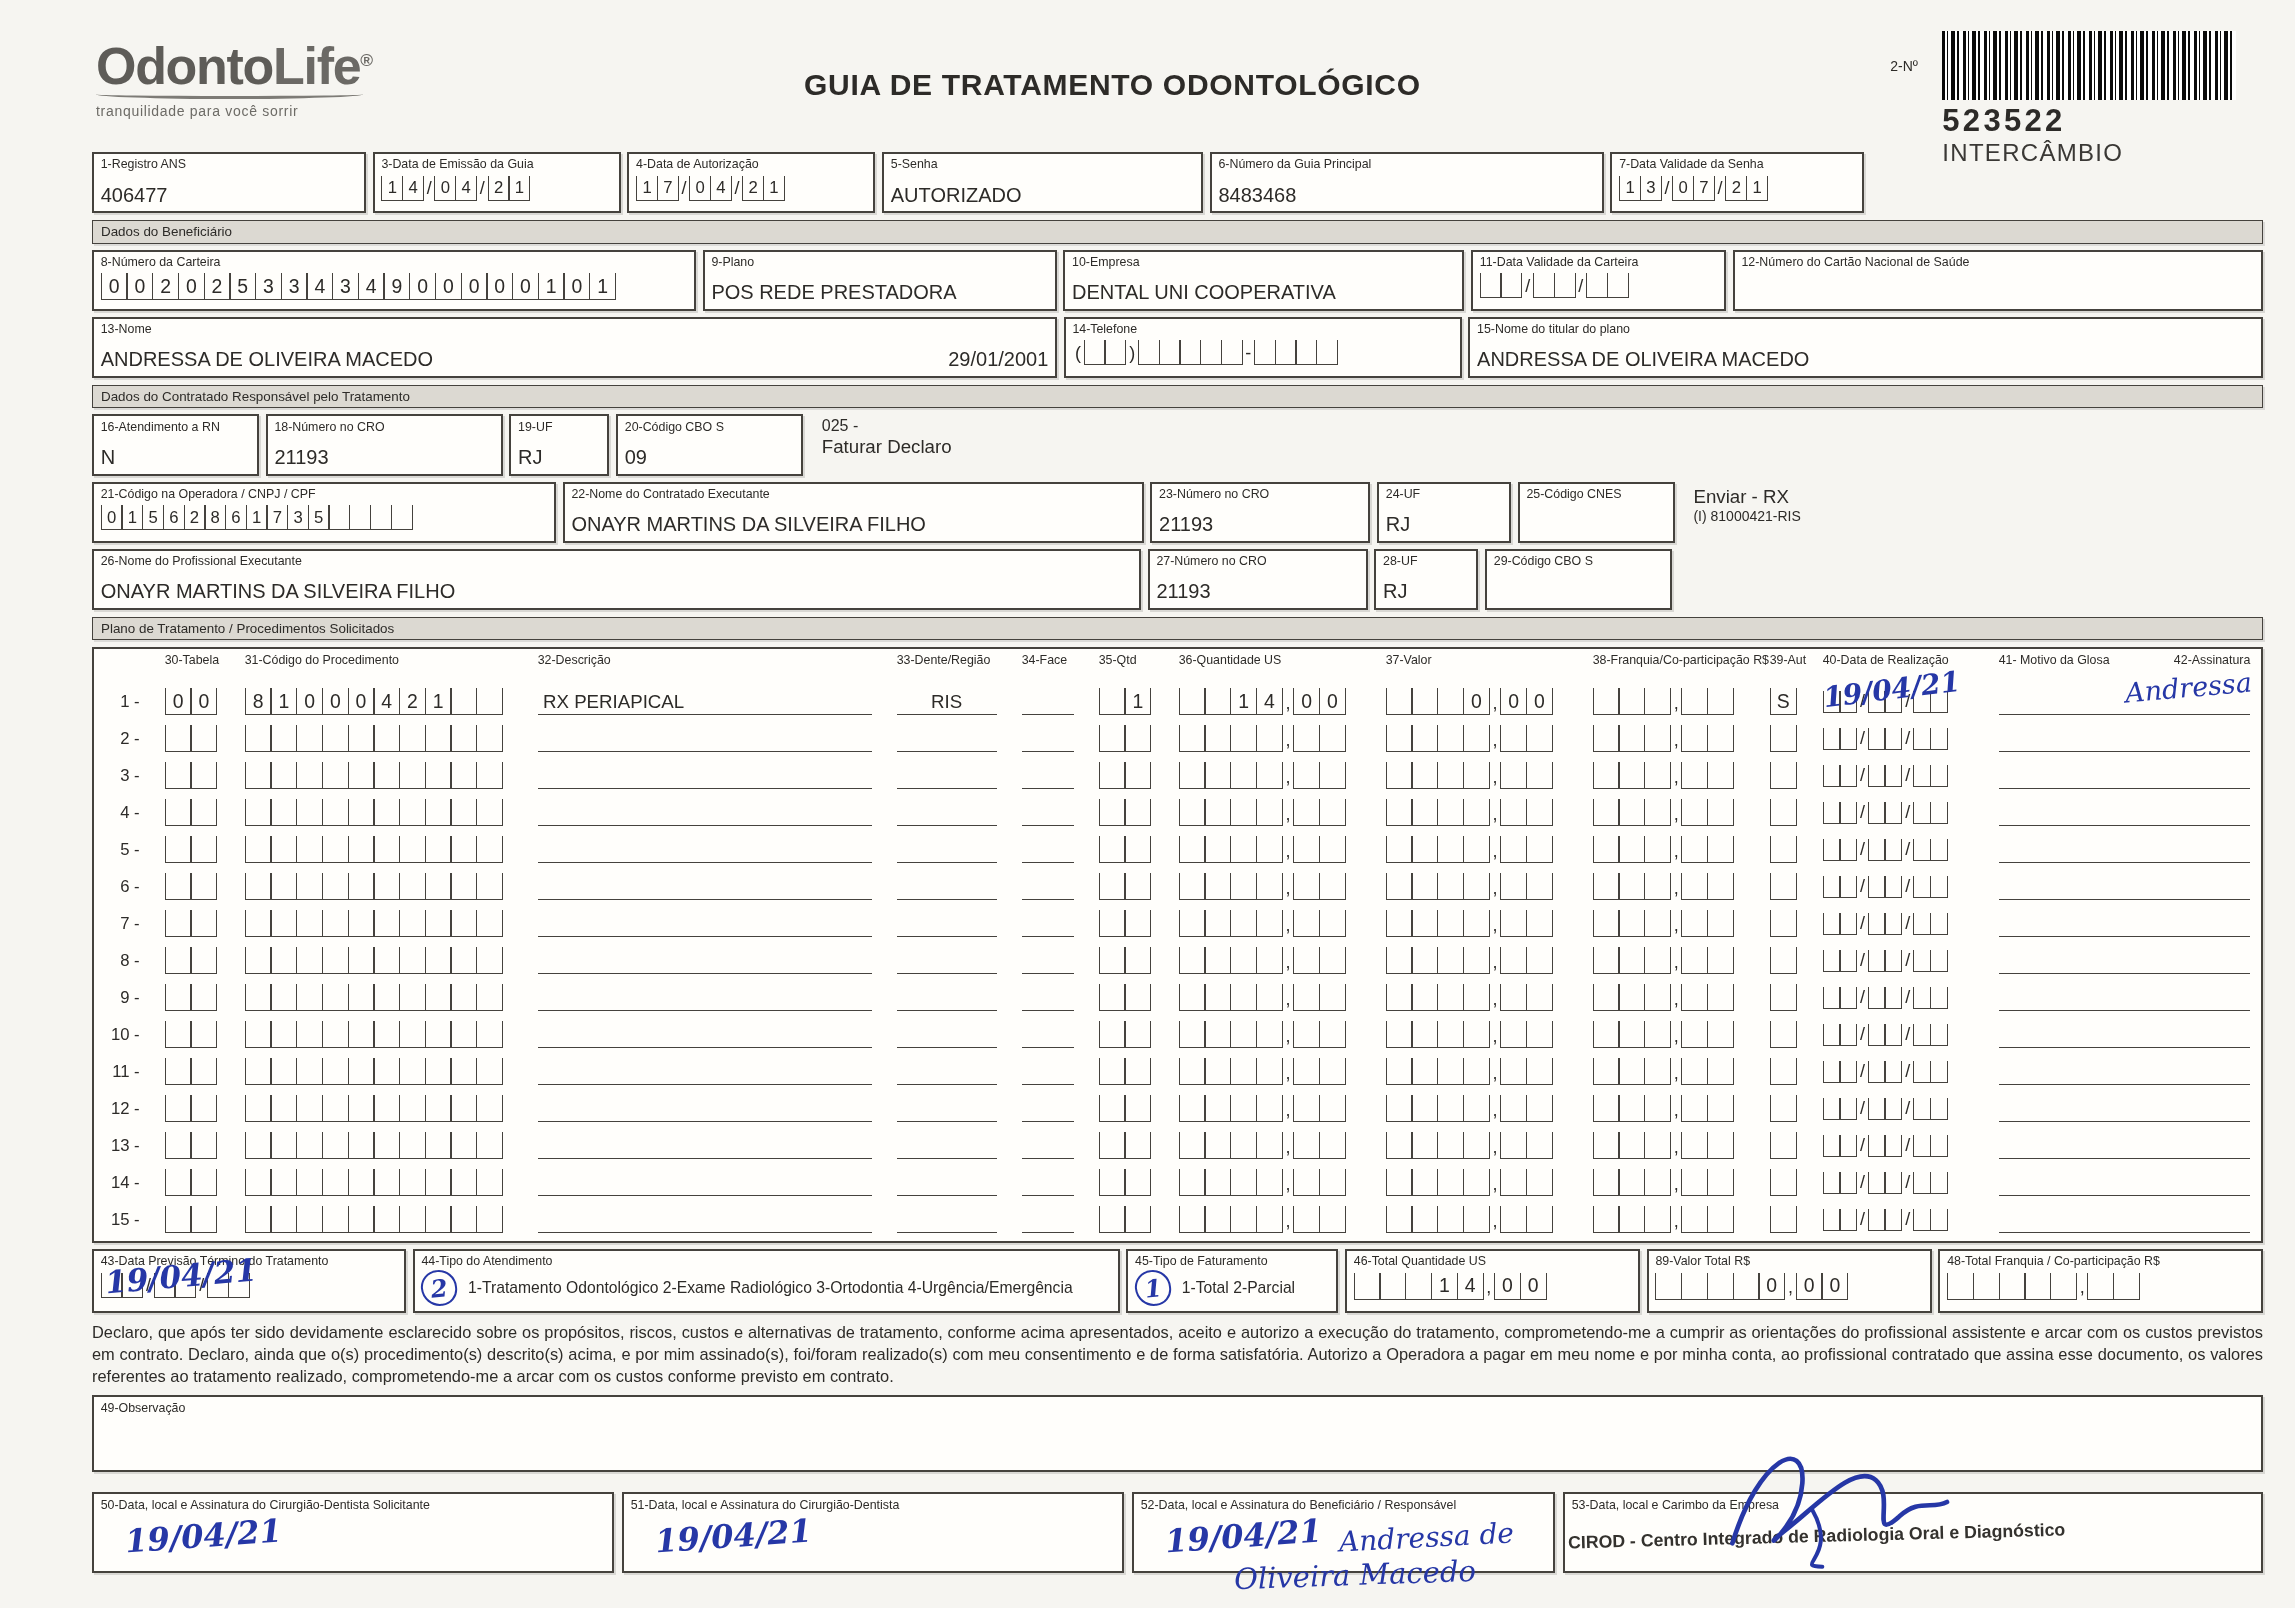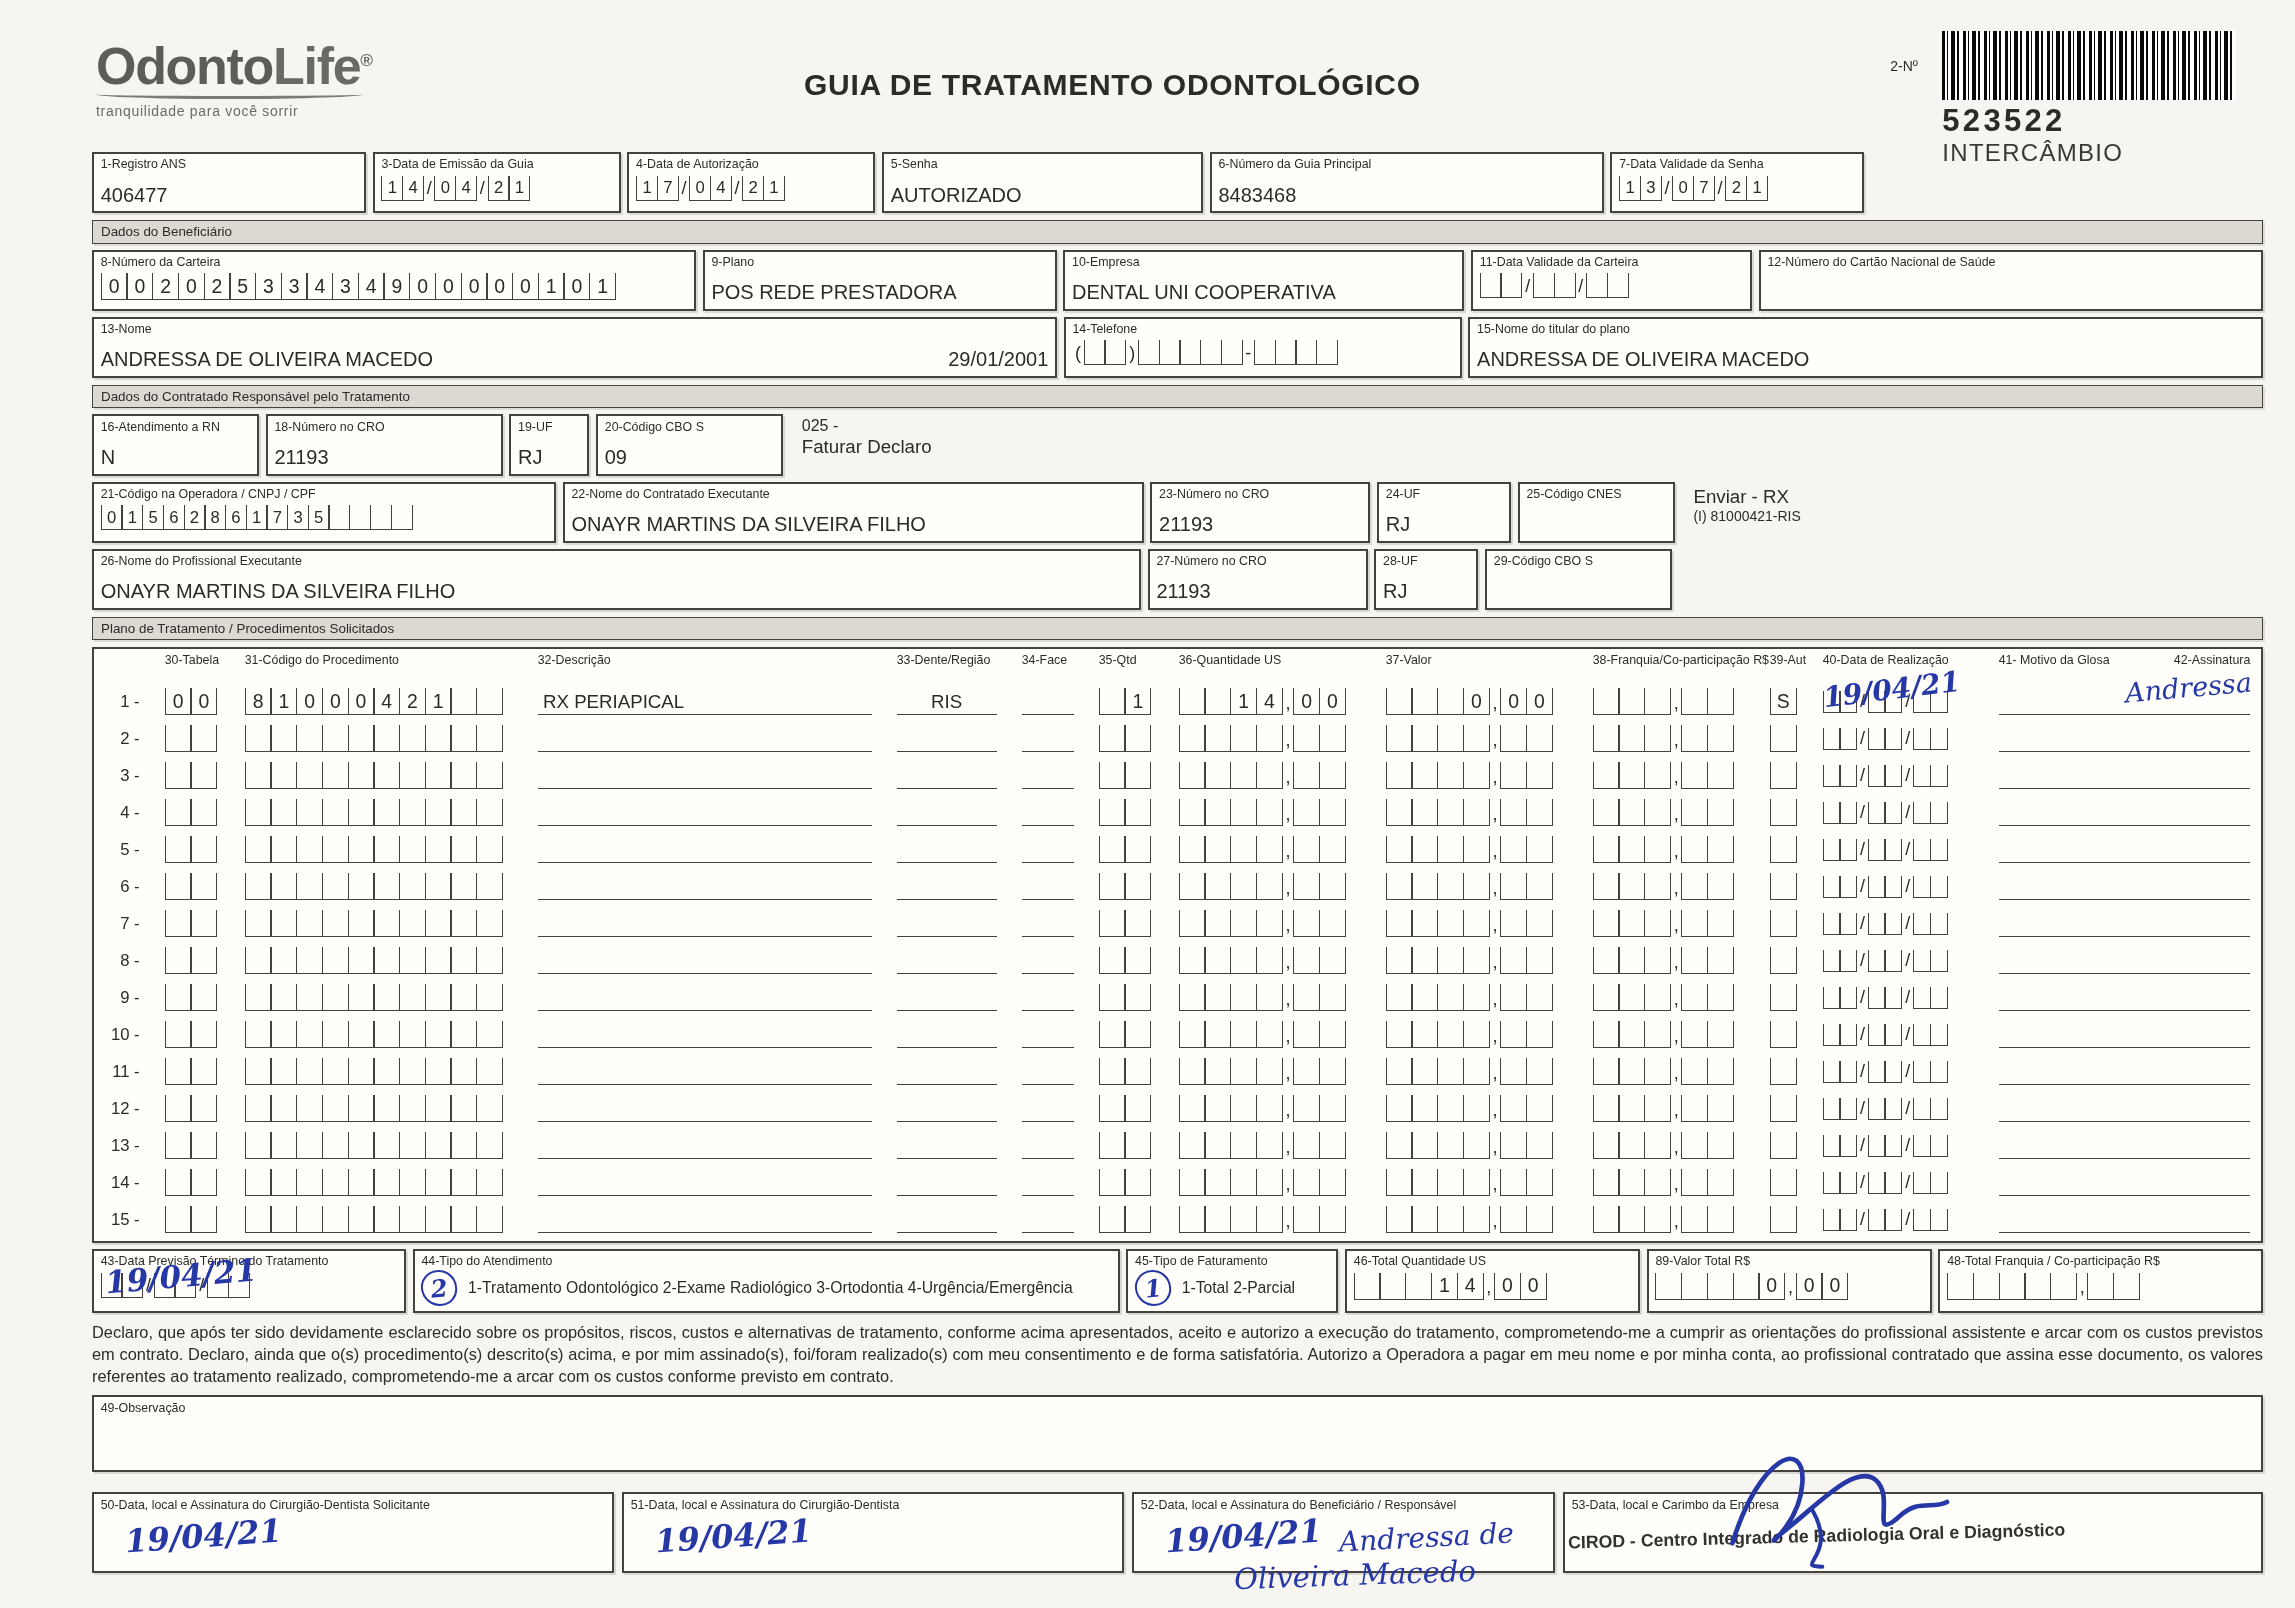--- a/index.html
+++ b/index.html
@@ -218,21 +218,21 @@
           </span>
     </div>
     <div class="fbox" style="width:354px">
       <span class="flabel">9-Plano</span>
       <span class="fvalue">POS REDE PRESTADORA</span>
     </div>
     <div class="fbox" style="width:401px">
       <span class="flabel">10-Empresa</span>
       <span class="fvalue">DENTAL UNI  COOPERATIVA</span>
     </div>
-    <div class="fbox" style="width:281px">
+    <div class="fbox" style="width:255px">
       <span class="flabel">11-Data Validade da Carteira</span>
       <span class="datecomb">
         <span class="comb small">
               <span class="cell"></span>
               <span class="cell"></span>
             </span>
             <span class="dsep">/</span>
             <span class="comb small">
               <span class="cell"></span>
               <span class="cell"></span>
@@ -291,21 +291,21 @@
   <div class="secbar">Dados do Contratado Responsável pelo Tratamento</div>
   <div class="frow">
     <div class="fbox" style="width:167px">
       <span class="flabel">16-Atendimento a RN</span>
       <span class="fvalue">N</span>
     </div>
     <div class="fbox" style="width:237px">
       <span class="flabel">18-Número no CRO</span>
       <span class="fvalue">21193</span>
     </div>
-    <div class="fbox" style="width:80px">
+    <div class="fbox" style="width:100px">
       <span class="flabel">19-UF</span>
       <span class="fvalue">RJ</span>
     </div>
     <div class="fbox" style="width:187px">
       <span class="flabel">20-Código CBO S</span>
       <span class="fvalue">09</span>
     </div>
     <div class="note">
       <span class="n1">025 -</span>
       <span class="n2">Faturar Declaro</span>

